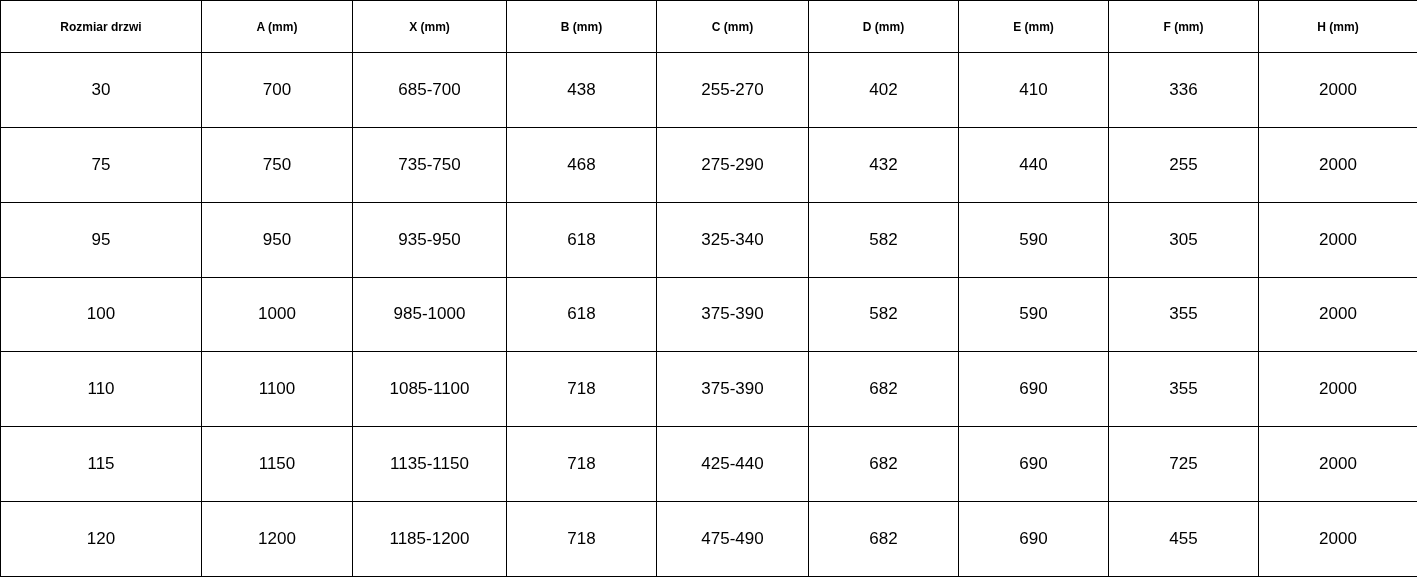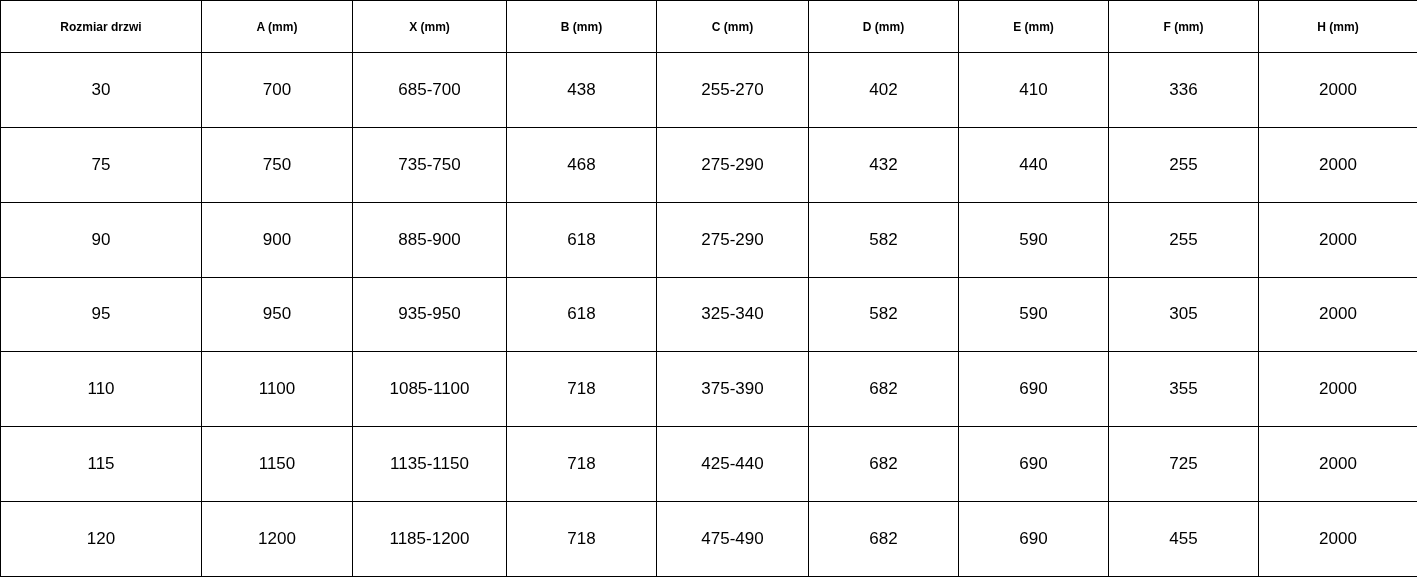--- a/index.html
+++ b/index.html
@@ -92,39 +92,39 @@
       <td>750</td>
       <td>735-750</td>
       <td>468</td>
       <td>275-290</td>
       <td>432</td>
       <td>440</td>
       <td>255</td>
       <td>2000</td>
     </tr>
     <tr>
-      <td>90</td>
-      <td>900</td>
-      <td>885-900</td>
-      <td>618</td>
-      <td>275-290</td>
-      <td>582</td>
-      <td>590</td>
-      <td>255</td>
-      <td>2000</td>
-    </tr>
-    <tr>
       <td>95</td>
       <td>950</td>
       <td>935-950</td>
       <td>618</td>
       <td>325-340</td>
       <td>582</td>
       <td>590</td>
       <td>305</td>
+      <td>2000</td>
+    </tr>
+    <tr>
+      <td>100</td>
+      <td>1000</td>
+      <td>985-1000</td>
+      <td>618</td>
+      <td>375-390</td>
+      <td>582</td>
+      <td>590</td>
+      <td>355</td>
       <td>2000</td>
     </tr>
     <tr>
       <td>110</td>
       <td>1100</td>
       <td>1085-1100</td>
       <td>718</td>
       <td>375-390</td>
       <td>682</td>
       <td>690</td>

